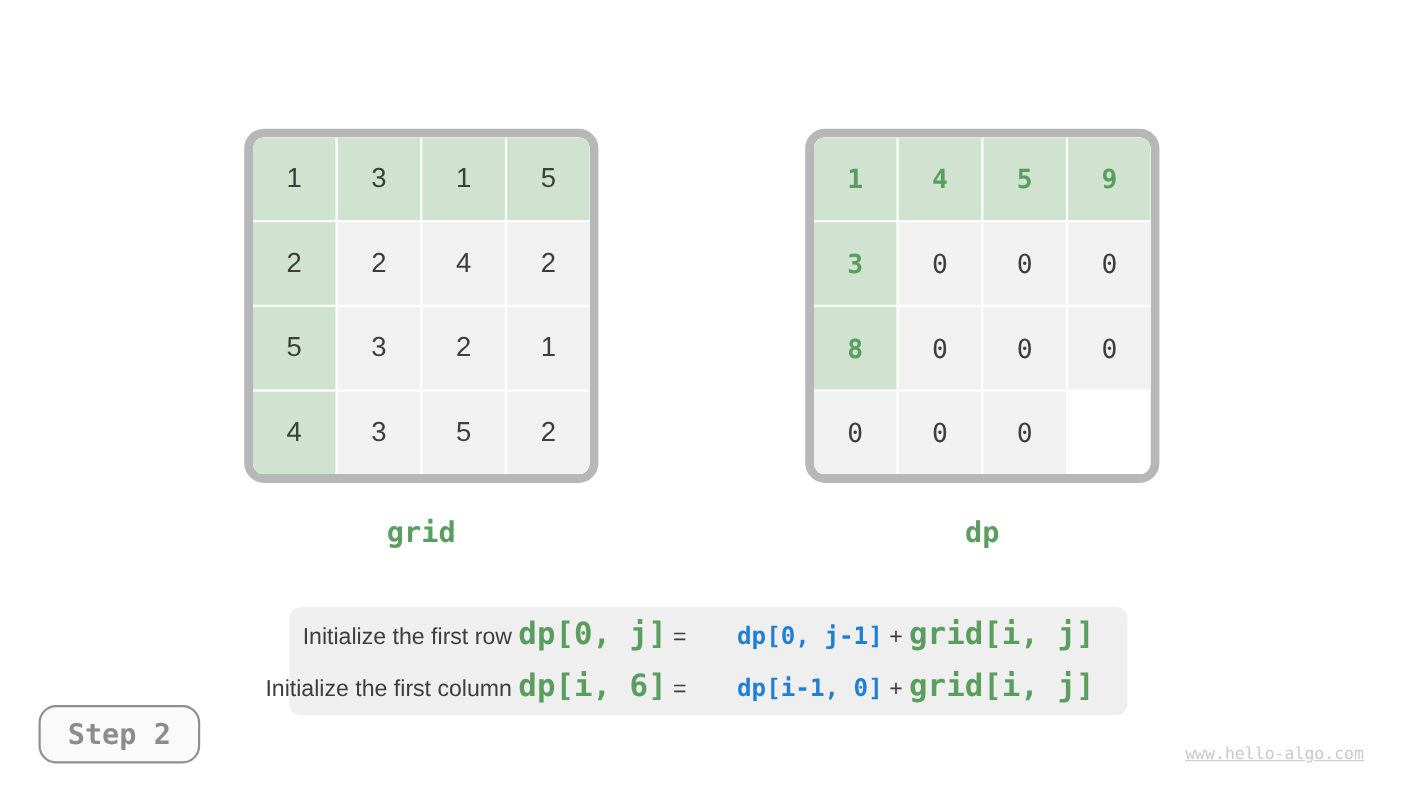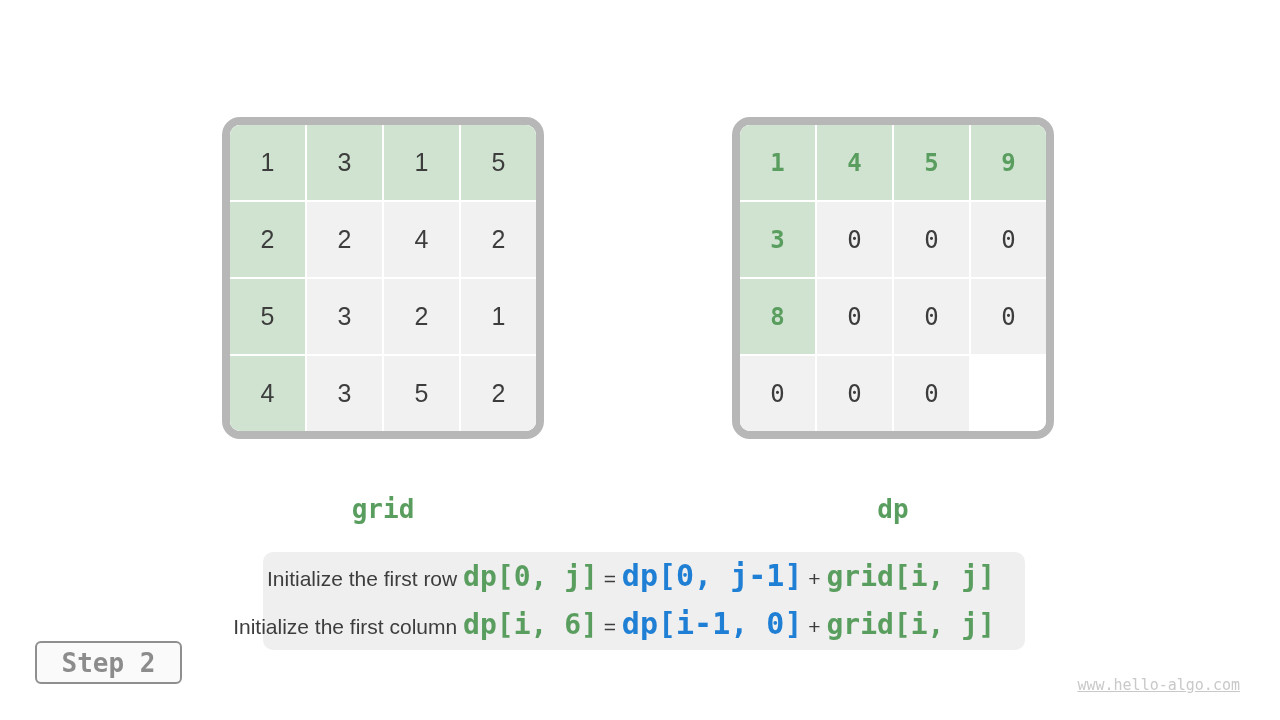--- a/index.html
+++ b/index.html
@@ -39,21 +39,21 @@
   }
   .cell.hl{background:var(--green-bg);}
   .cell.num-sans{font-family:"Liberation Sans",sans-serif;font-weight:400;}
   .cell.num-mono{font-family:"DejaVu Sans Mono",monospace;font-size:24px;font-weight:400;}
   .cell.num-green{
     font-family:"DejaVu Sans Mono",monospace;font-size:24px;font-weight:700;
     color:var(--green-text);
   }
 
   .grid-label{
-    position:absolute;width:322px;top:494px;text-align:center;
+    position:absolute;width:322px;top:470px;text-align:center;
     font-family:"DejaVu Sans Mono",monospace;font-weight:700;font-size:26px;
     color:var(--green-text);
   }
   .grid-label.left{left:222px;}
   .grid-label.right{left:732px;}
 
   
   .caption-box{
     position:absolute;left:263px;top:552px;width:762px;height:98px;box-sizing:border-box;
     background:var(--caption-bg);border-radius:10px;
@@ -61,27 +61,27 @@
     padding-right:30px;
   }
   .caption-line{
     line-height:45px;font-size:21px;color:var(--dark-text);white-space:pre;
   }
   .caption-line .seg-plain{font-family:"Liberation Sans",sans-serif;color:var(--dark-text);}
   .caption-line .seg-green{
     font-family:"DejaVu Sans Mono",monospace;font-weight:700;font-size:28px;color:var(--green-text);
   }
   .caption-line .seg-blue{
-    font-family:"DejaVu Sans Mono",monospace;font-weight:700;font-size:30px;color:var(--blue-text);
+    font-family:"DejaVu Sans Mono",monospace;font-weight:700;font-size:22px;color:var(--blue-text);margin-left:40px;
   }
 
   
   .step-badge{
-    position:absolute;left:35px;top:641px;width:147px;height:43px;box-sizing:border-box;
-    border:2.5px solid var(--step-border);border-radius:6px;background:#fafafa;
+    position:absolute;left:35px;top:641px;width:147px;height:53px;box-sizing:border-box;
+    border:2.5px solid var(--step-border);border-radius:16px;background:#fafafa;
     display:flex;align-items:center;justify-content:center;
     font-family:"DejaVu Sans Mono",monospace;font-weight:700;font-size:26px;
     color:var(--step-text);
   }
 
   
   .watermark{
     position:absolute;right:40px;bottom:26px;
     font-family:"DejaVu Sans Mono",monospace;font-size:15px;
     color:var(--watermark-text);

